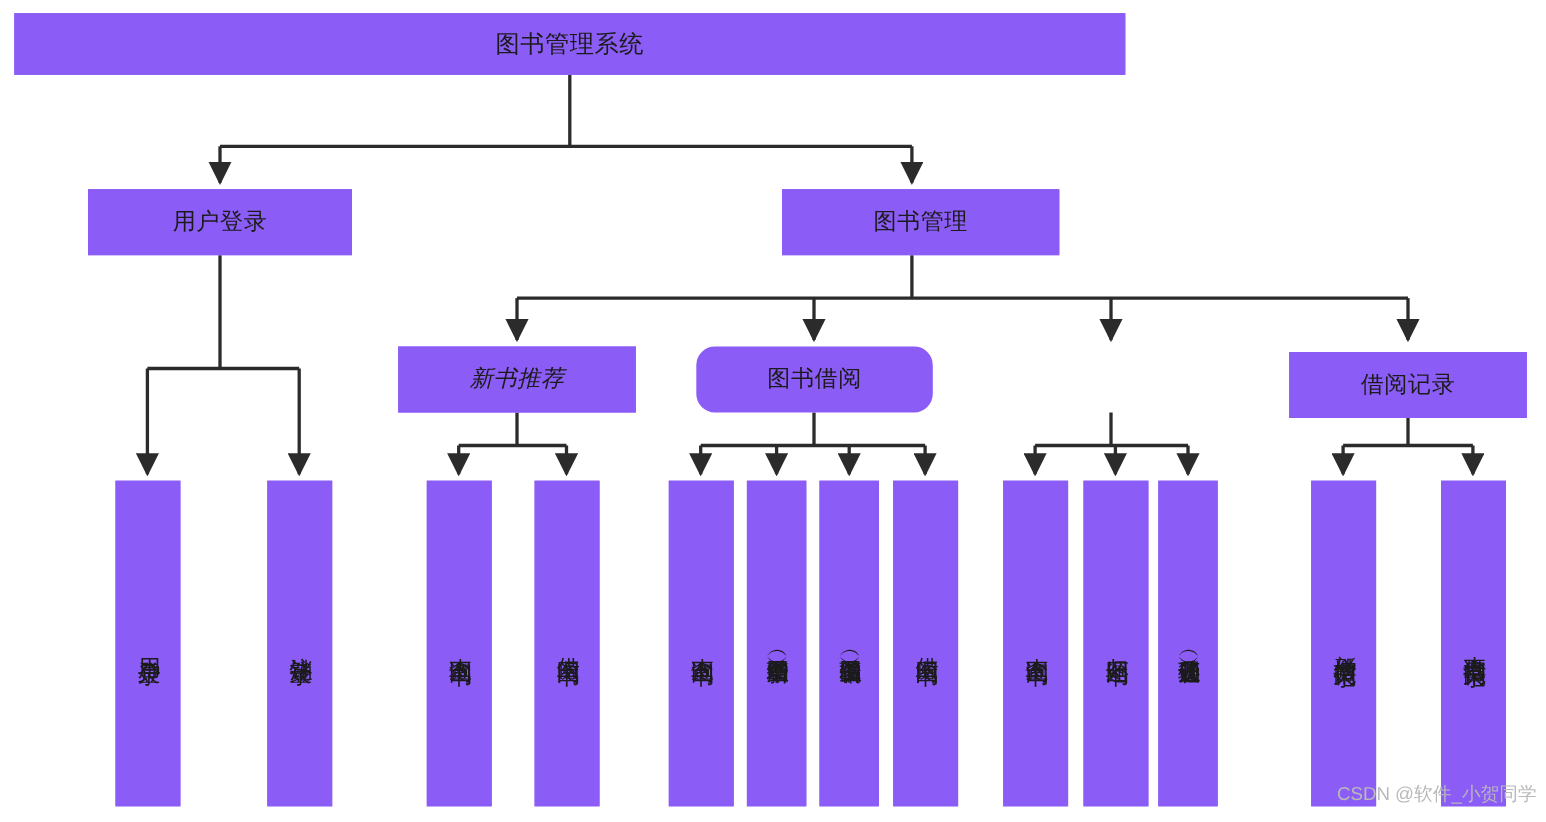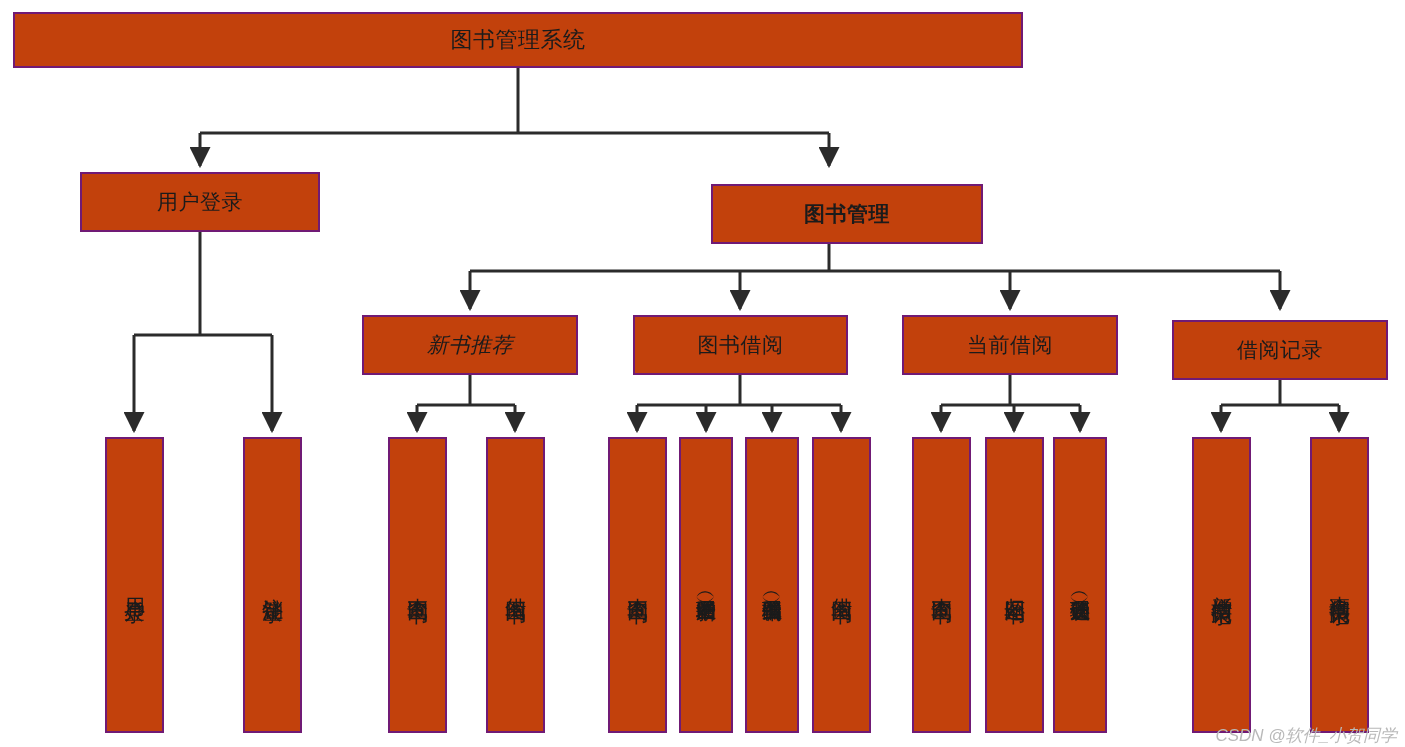--- a/index.html
+++ b/index.html
@@ -20,22 +20,22 @@
   #edges {
     position: absolute;
     left: 0;
     top: 0;
     width: 1405px;
     height: 747px;
   }
   .node {
     position: absolute;
     box-sizing: border-box;
-    border: 2px solid #701a75;
-    background: #c2410c;
+    border: 2px solid #8b5cf6;
+    background: #8b5cf6;
     color: #1b1b1b;
     display: flex;
     align-items: center;
     justify-content: center;
     text-align: center;
     z-index: 2;
   }
   .node-h {
     font-size: 21px;
     letter-spacing: 0.5px;
@@ -54,26 +54,25 @@
     justify-content: center;
     padding: 4px 0;
   }
   .node-v.tight {
     letter-spacing: 0px;
     font-size: 20px;
   }
   .watermark {
     position: absolute;
     right: 8px;
-    bottom: 0;
+    bottom: 14px;
     font-size: 17px;
     color: #b9b9b9;
     white-space: nowrap;
     z-index: 3;
-    font-style: italic;
   }
 </style>
 </head>
 <body>
 
 <div id="canvas">
 
   <svg id="edges" viewBox="0 0 1405 747" xmlns="http://www.w3.org/2000/svg">
     <defs>
       <marker id="arrow" viewBox="0 0 10 10" refX="9" refY="5" markerWidth="7" markerHeight="7" orient="auto-start-reverse">
@@ -120,25 +119,24 @@
       <path d="M 1280 375 L 1280 405"></path>
       <path d="M 1221 405 L 1339 405"></path>
       <path d="M 1221 405 L 1221 431" marker-end="url(#arrow)"></path>
       <path d="M 1339 405 L 1339 431" marker-end="url(#arrow)"></path>
     </g>
   </svg>
 
   <div class="node node-h node-root" style="left: 13px; top: 12px; width: 1010px; height: 56px;">图书管理系统</div>
 
   <div class="node node-h" style="left: 80px; top: 172px; width: 240px; height: 60px;">用户登录</div>
-  <div class="node node-h" style="left: 711px; top: 184px; width: 272px; height: 60px; font-weight: bold;">图书管理</div>
+  <div class="node node-h" style="left: 711px; top: 172px; width: 252px; height: 60px;">图书管理</div>
 
   <div class="node node-h" style="left: 362px; top: 315px; width: 216px; height: 60px; font-style: italic;">新书推荐</div>
-  <div class="node node-h" style="left: 633px; top: 315px; width: 215px; height: 60px;">图书借阅</div>
-  <div class="node node-h" style="left: 902px; top: 315px; width: 216px; height: 60px;">当前借阅</div>
+  <div class="node node-h" style="left: 633px; top: 315px; width: 215px; height: 60px; border-radius: 17px;">图书借阅</div>
   <div class="node node-h" style="left: 1172px; top: 320px; width: 216px; height: 60px;">借阅记录</div>
 
   <div class="node node-v" style="left: 105px; top: 437px; width: 59px; height: 296px;">用户登录</div>
   <div class="node node-v" style="left: 243px; top: 437px; width: 59px; height: 296px;">注销登录</div>
   <div class="node node-v" style="left: 388px; top: 437px; width: 59px; height: 296px;">查询图书</div>
   <div class="node node-v" style="left: 486px; top: 437px; width: 59px; height: 296px;">借阅图书</div>
   <div class="node node-v" style="left: 608px; top: 437px; width: 59px; height: 296px;">查询图书</div>
   <div class="node node-v tight" style="left: 679px; top: 437px; width: 54px; height: 296px;">新增图书（管理员）</div>
   <div class="node node-v tight" style="left: 745px; top: 437px; width: 54px; height: 296px;">编辑图书（管理员）</div>
   <div class="node node-v" style="left: 812px; top: 437px; width: 59px; height: 296px;">借阅图书</div>

